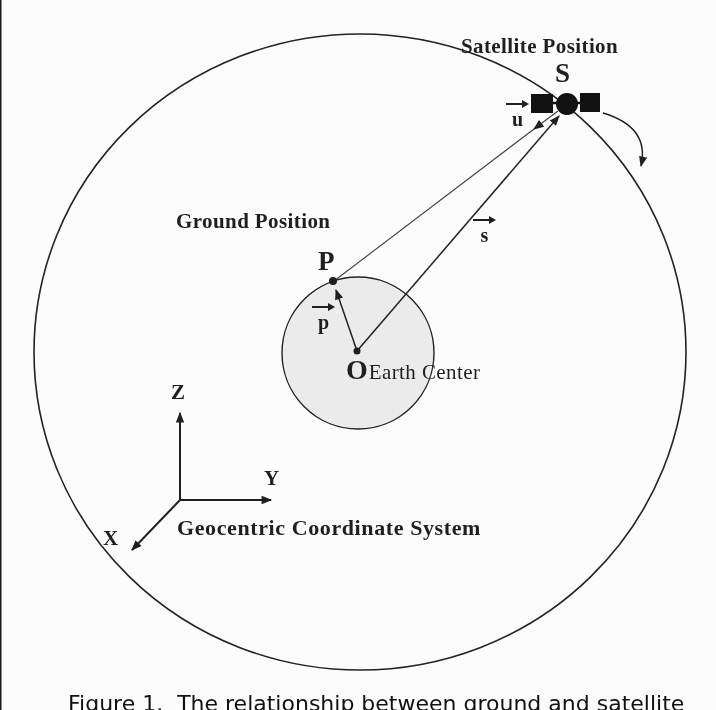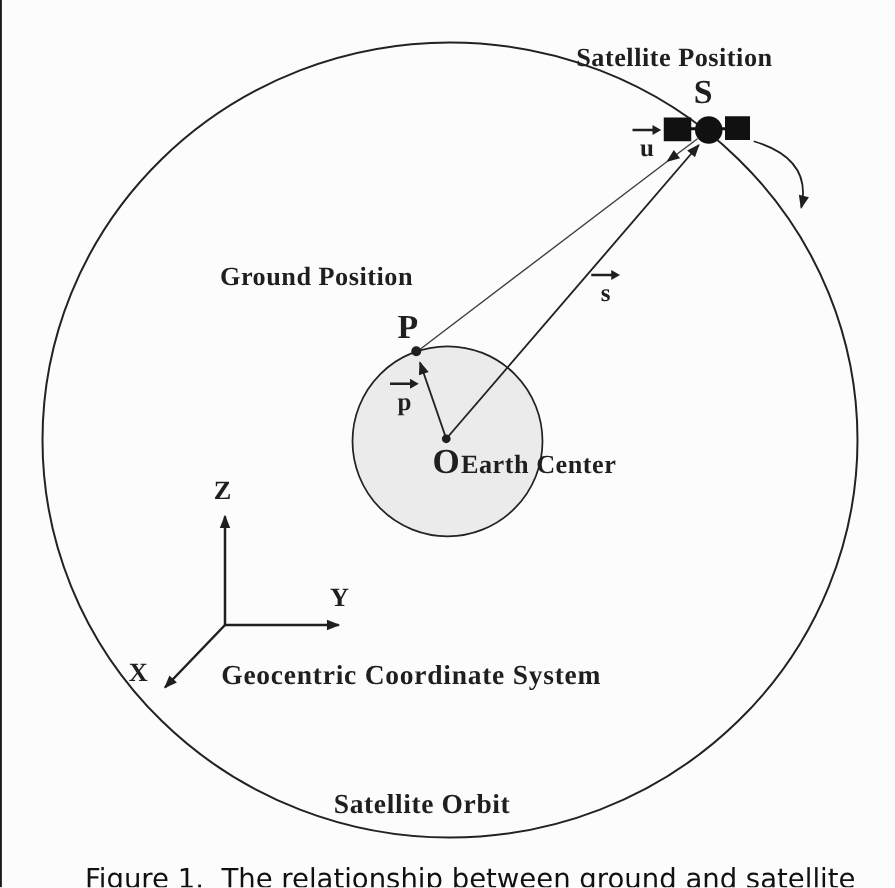--- a/index.html
+++ b/index.html
@@ -39,21 +39,21 @@
     content:"";position:absolute;left:0;top:3px;width:19px;height:2px;background:#1f1f1f;
   }
   .varrow::after{
     content:"";position:absolute;right:0;top:0;
     border-left:7px solid #1f1f1f;
     border-top:4px solid transparent;
     border-bottom:4px solid transparent;
   }
   .ocRow{position:absolute;display:flex;align-items:baseline;gap:1px;}
   .ocRow .o{font-weight:bold;font-size:28px;line-height:1;}
-  .ocRow .ec{font-weight:bold;font-size:21px;line-height:1;letter-spacing:0.4px;}
+  .ocRow .ec{font-weight:normal;font-size:21px;line-height:1;letter-spacing:0.4px;}
   #caption{
     position:absolute;
     left:68px;top:691px;
     font-family:"DejaVu Sans", sans-serif;
     font-size:22px;
     color:#111;
     white-space:pre;
     letter-spacing:0px;
   }
 </style>
@@ -126,19 +126,18 @@
     <span class="o">O</span>
     <span class="ec">Earth Center</span>
   </div>
 
   <div class="lbl axis" style="left:171px;top:382px;">Z</div>
 
   <div class="lbl axis" style="left:264px;top:468px;">Y</div>
 
   <div class="lbl axis" style="left:103px;top:528px;">X</div>
 
-  <div class="lbl" style="left:177px;top:529px;font-size:22px;letter-spacing:0.6px;text-align:center;">Geocentric Coordinate System</div>
+  <div class="lbl" style="left:177px;top:517px;font-size:22px;letter-spacing:0.6px;text-align:center;">Geocentric Coordinate System</div>
 
-  <div class="lbl" style="left:267px;top:632px;font-size:22px;letter-spacing:0.5px;">Satellite Orbit</div>
 
   <div id="caption">Figure 1.  The relationship between ground and satellite</div>
 
 </div>
 
 </body></html>

